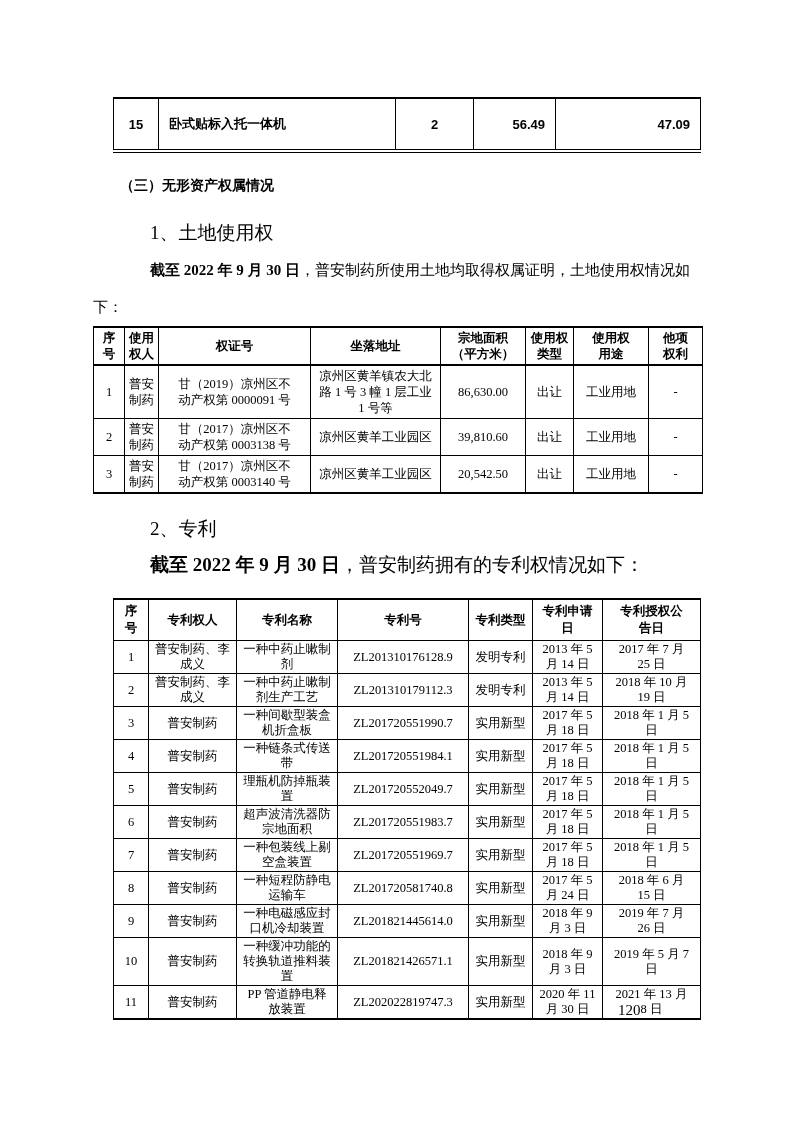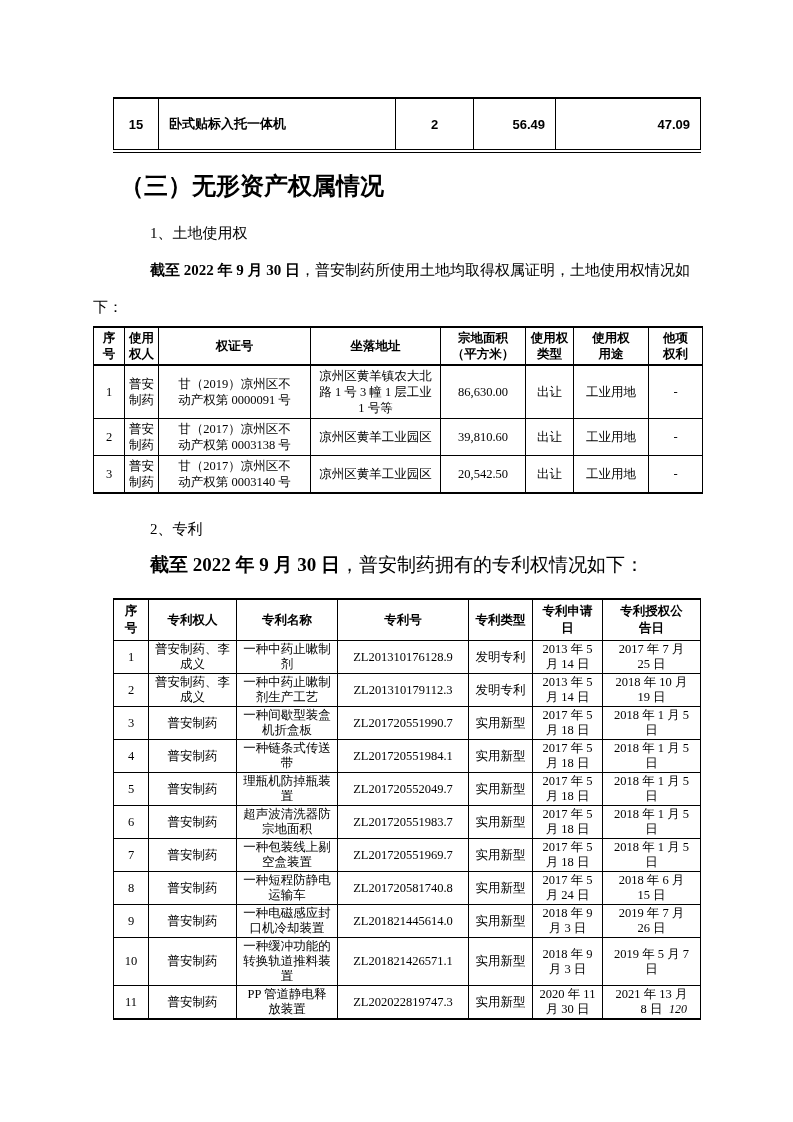--- a/index.html
+++ b/index.html
@@ -20,23 +20,23 @@
     border-top:2.5px solid #000; border-bottom:4px double #000;
   }
   .t-asset td { border:1px solid #000; height:25px; padding:16px 10px; }
   .t-asset td.c { text-align:center; padding:0 2px; }
   .t-asset td.l { text-align:left; }
   .t-asset td.r { text-align:right; }
 
   
   .h3 {
     margin:20px 0 0 27px; font-family:"Liberation Sans", sans-serif;
-    font-weight:bold; font-size:24px; line-height:25px;
-  }
-  .sub { margin:24px 0 0 57px; font-size:15px; line-height:22px; }
+    font-weight:bold; font-size:14px; line-height:25px;
+  }
+  .sub { margin:24px 0 0 57px; font-size:19px; line-height:22px; }
   .para { margin-top:8px; font-size:15px; line-height:37px; text-indent:57px; }
   .para .lead { font-weight:bold; }
   .para2 { margin-top:10px; font-size:19px; line-height:30px; text-indent:57px; }
   .para2 .lead { font-weight:bold; }
 
   
   .t-land {
     margin:0; width:609px; font-size:12.5px;
     border-top:2.5px solid #000; border-bottom:2.5px solid #000;
   }
@@ -50,21 +50,21 @@
   .t-patent {
     margin:18px 0 0 20px; width:587px; font-size:12.5px;
     border-top:2.5px solid #000; border-bottom:2.5px solid #000;
   }
   .t-patent th, .t-patent td {
     border:1px solid #000; text-align:center; vertical-align:middle;
     padding:1px 3px; line-height:15px; white-space:pre-line;
   }
   .t-patent thead th { font-weight:bold; padding:3px 3px; line-height:17px; }
 
-  .pagenum { position:absolute; left:669px; top:1002px; font-size:12px;font-style:italic; }
+  .pagenum { position:absolute; left:618px; top:1002px; font-size:15px; }
 </style>
 </head>
 <body>
 
 <div class="page">
   <div class="content">
 
     <table class="t-asset">
       <colgroup>
           <col style="width:45px">

